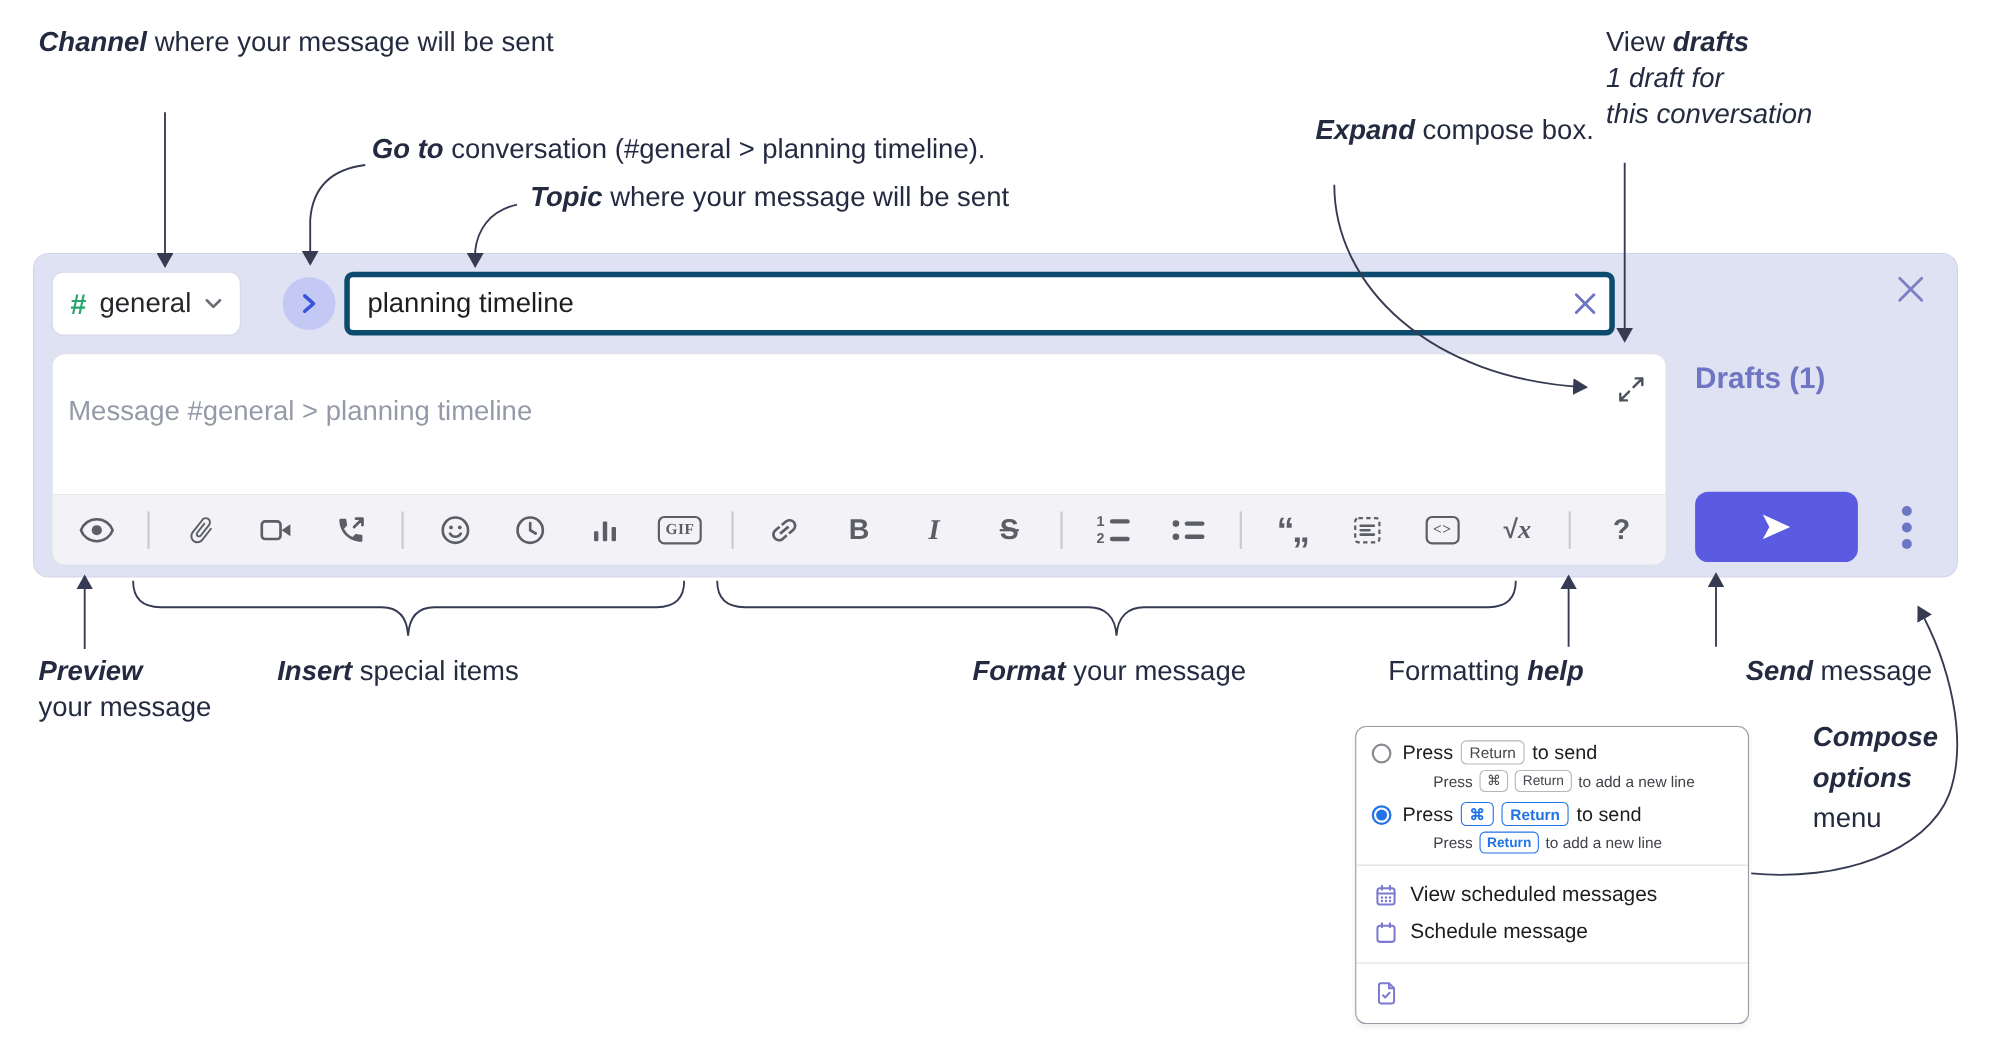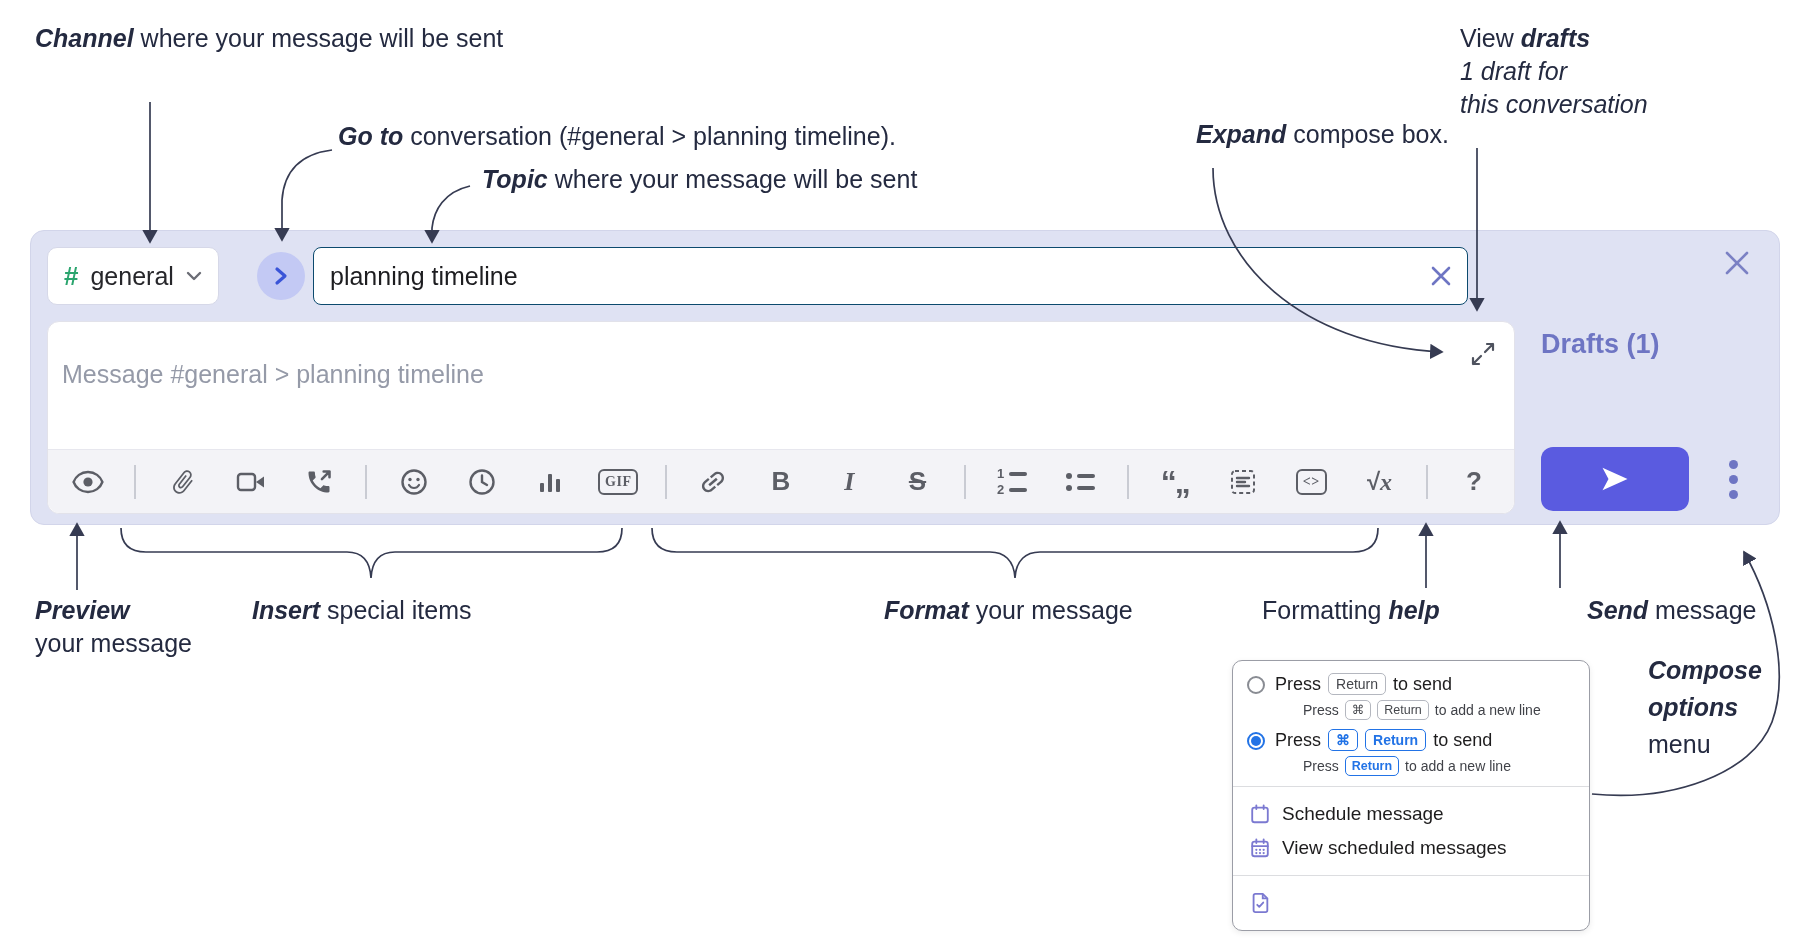--- a/index.html
+++ b/index.html
@@ -21,21 +21,21 @@
                  background:#fff; border:1px solid #d6d8e8; border-radius:10px;
                  font-size:25px; color:#26262a; cursor:pointer; }
   .channel-hash { color:#2ba56e; font-weight:700; font-size:26px; }
   .chev-down { width:16px; height:10px; }
 
   .goto-btn { position:absolute; left:226px; top:21px; width:48px; height:48px;
               border-radius:50%; background:#c3c9f4; border:none; cursor:pointer;
               display:flex; align-items:center; justify-content:center; }
 
   .topic-wrap { position:absolute; left:282px; top:16px; width:1155px; height:58px; }
-  .topic-input { width:100%; height:100%; background:#fff; border:1px solid #0c4a6e;
+  .topic-input { width:100%; height:100%; background:#fff; border:5px solid #0c4a6e;
                  border-radius:8px; font-size:25px; color:#1d1d20; padding:0 56px 0 16px;
                  font-family:"Liberation Sans", sans-serif; }
   .topic-clear { position:absolute; right:12px; top:14px; width:30px; height:30px;
                  background:none; border:none; cursor:pointer; }
 
   .msg-box { position:absolute; left:16px; top:90px; width:1468px; height:193px;
              background:#fff; border:1px solid #e2e2ea; border-radius:12px; }
   .msg-placeholder { position:absolute; left:14px; top:14px; font-size:25px; color:#959aa8;margin-top:24px; }
   .expand-btn { position:absolute; right:16px; top:18px; width:30px; height:30px;
                 background:none; border:none; cursor:pointer; }
@@ -109,21 +109,21 @@
 </div>
 
 <div class="ann" style="left:338px; top:120px;">
   <b>Go to</b><span> conversation (#general &gt; planning timeline).</span>
 </div>
 
 <div class="ann" style="left:482px; top:163px;">
   <b>Topic</b><span> where your message will be sent</span>
 </div>
 
-<div class="ann" style="left:1196px; top:118px;">
+<div class="ann" style="left:1196px; top:102px;">
   <b>Expand</b><span> compose box.</span>
 </div>
 
 <div class="ann" style="left:1460px; top:22px;">
   <div><span>View </span><b>drafts</b></div>
   <div class="it">1 draft for</div>
   <div class="it">this conversation</div>
 </div>
 
 <div class="ann" style="left:35px; top:594px;">
@@ -363,37 +363,37 @@
         <span>to add a new line</span>
       </div>
     </div>
   </div>
 
   <hr class="popup-divider">
 
   <div class="menu-item">
     <svg width="22" height="22" viewBox="0 0 24 24">
       <rect x="3.5" y="5" width="17" height="16" rx="2.5" fill="none" stroke="#7b79d1" stroke-width="2"></rect>
-      <path d="M8 2.5 v4 M16 2.5 v4" stroke="#7b79d1" stroke-width="2" stroke-linecap="round"></path>
-    </svg>
-    <span>Schedule message</span>
-  </div>
-
-  <div class="menu-item">
-    <svg width="22" height="22" viewBox="0 0 24 24">
-      <rect x="3.5" y="5" width="17" height="16" rx="2.5" fill="none" stroke="#7b79d1" stroke-width="2"></rect>
       <path d="M8 2.5 v4 M16 2.5 v4 M3.5 10 h17" stroke="#7b79d1" stroke-width="2" stroke-linecap="round"></path>
       <circle cx="8" cy="14" r="1.2" fill="#7b79d1"></circle>
         <circle cx="12" cy="14" r="1.2" fill="#7b79d1"></circle>
       <circle cx="16" cy="14" r="1.2" fill="#7b79d1"></circle>
         <circle cx="8" cy="17.5" r="1.2" fill="#7b79d1"></circle>
       <circle cx="12" cy="17.5" r="1.2" fill="#7b79d1"></circle>
         <circle cx="16" cy="17.5" r="1.2" fill="#7b79d1"></circle>
     </svg>
     <span>View scheduled messages</span>
+  </div>
+
+  <div class="menu-item">
+    <svg width="22" height="22" viewBox="0 0 24 24">
+      <rect x="3.5" y="5" width="17" height="16" rx="2.5" fill="none" stroke="#7b79d1" stroke-width="2"></rect>
+      <path d="M8 2.5 v4 M16 2.5 v4" stroke="#7b79d1" stroke-width="2" stroke-linecap="round"></path>
+    </svg>
+    <span>Schedule message</span>
   </div>
 
   <hr class="popup-divider">
 
   <div class="menu-item">
     <svg width="22" height="22" viewBox="0 0 24 24">
       <path d="M5 4 a2 2 0 0 1 2 -2 h8 l5 5 v13 a2 2 0 0 1 -2 2 h-11 a2 2 0 0 1 -2 -2 z" fill="none" stroke="#7b79d1" stroke-width="2"></path>
       <path d="M15 2.5 v4.5 h4.5" fill="none" stroke="#7b79d1" stroke-width="2"></path>
       <path d="M9 14 l2.2 2.2 L15.5 11.5" fill="none" stroke="#7b79d1" stroke-width="2" stroke-linecap="round" stroke-linejoin="round"></path>
     </svg>

